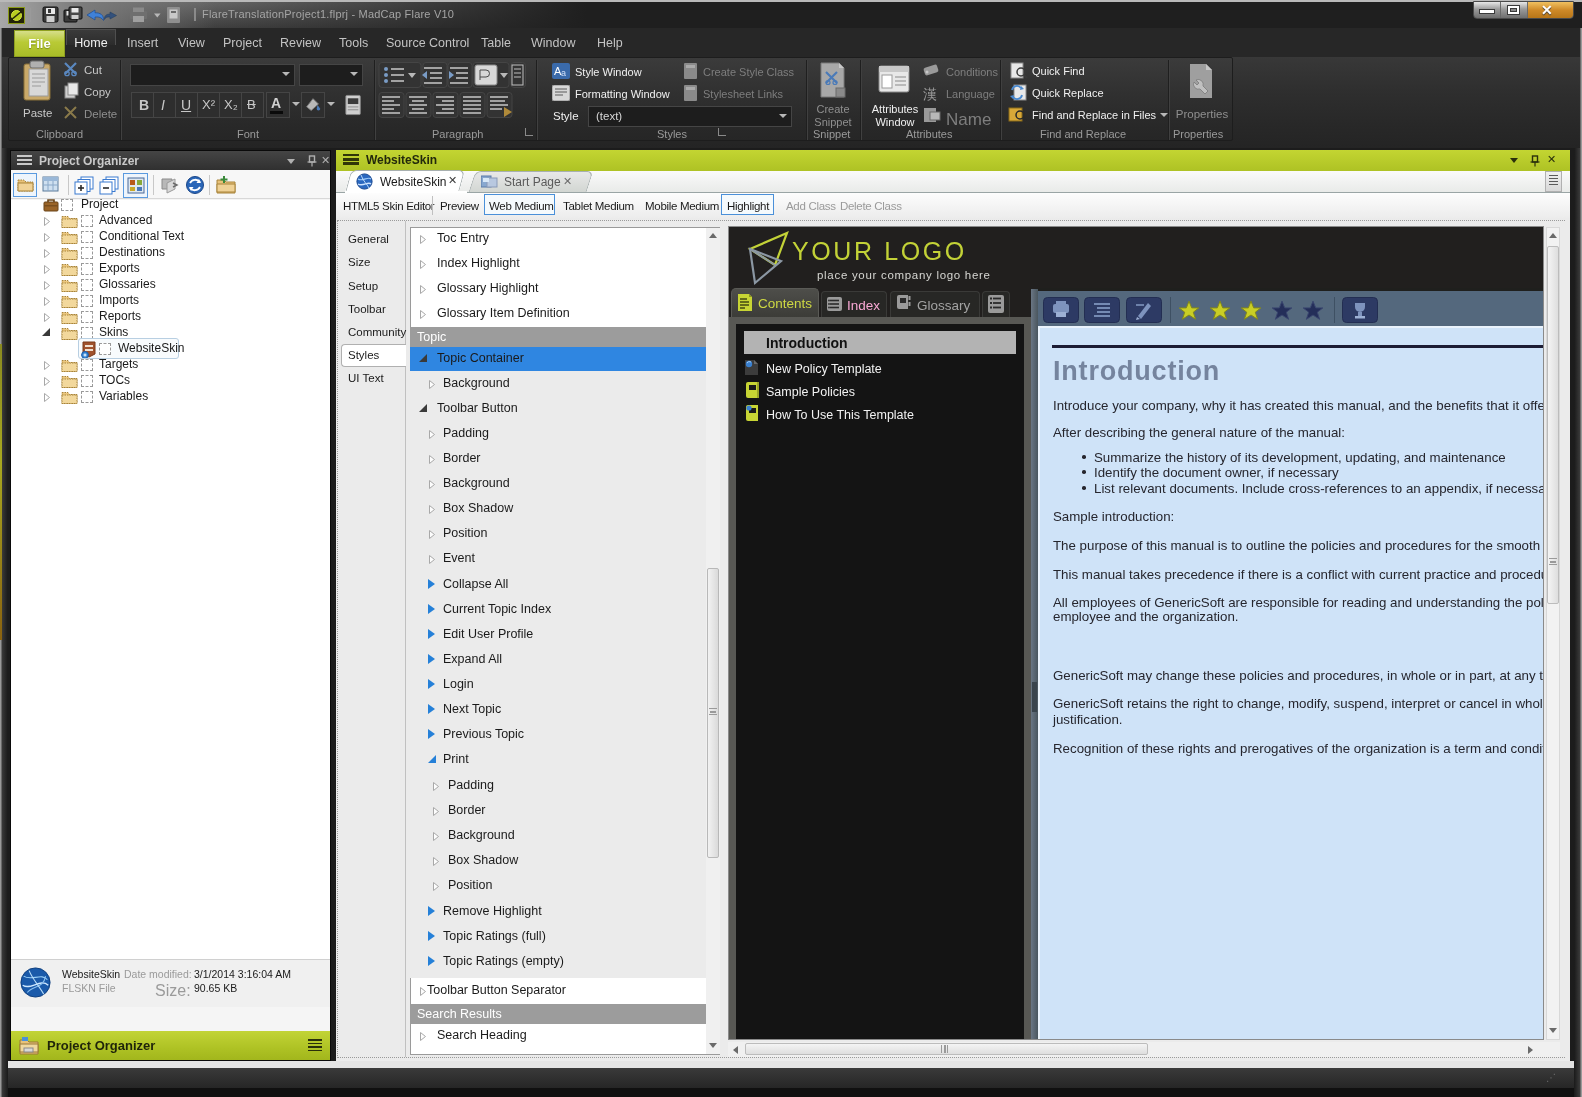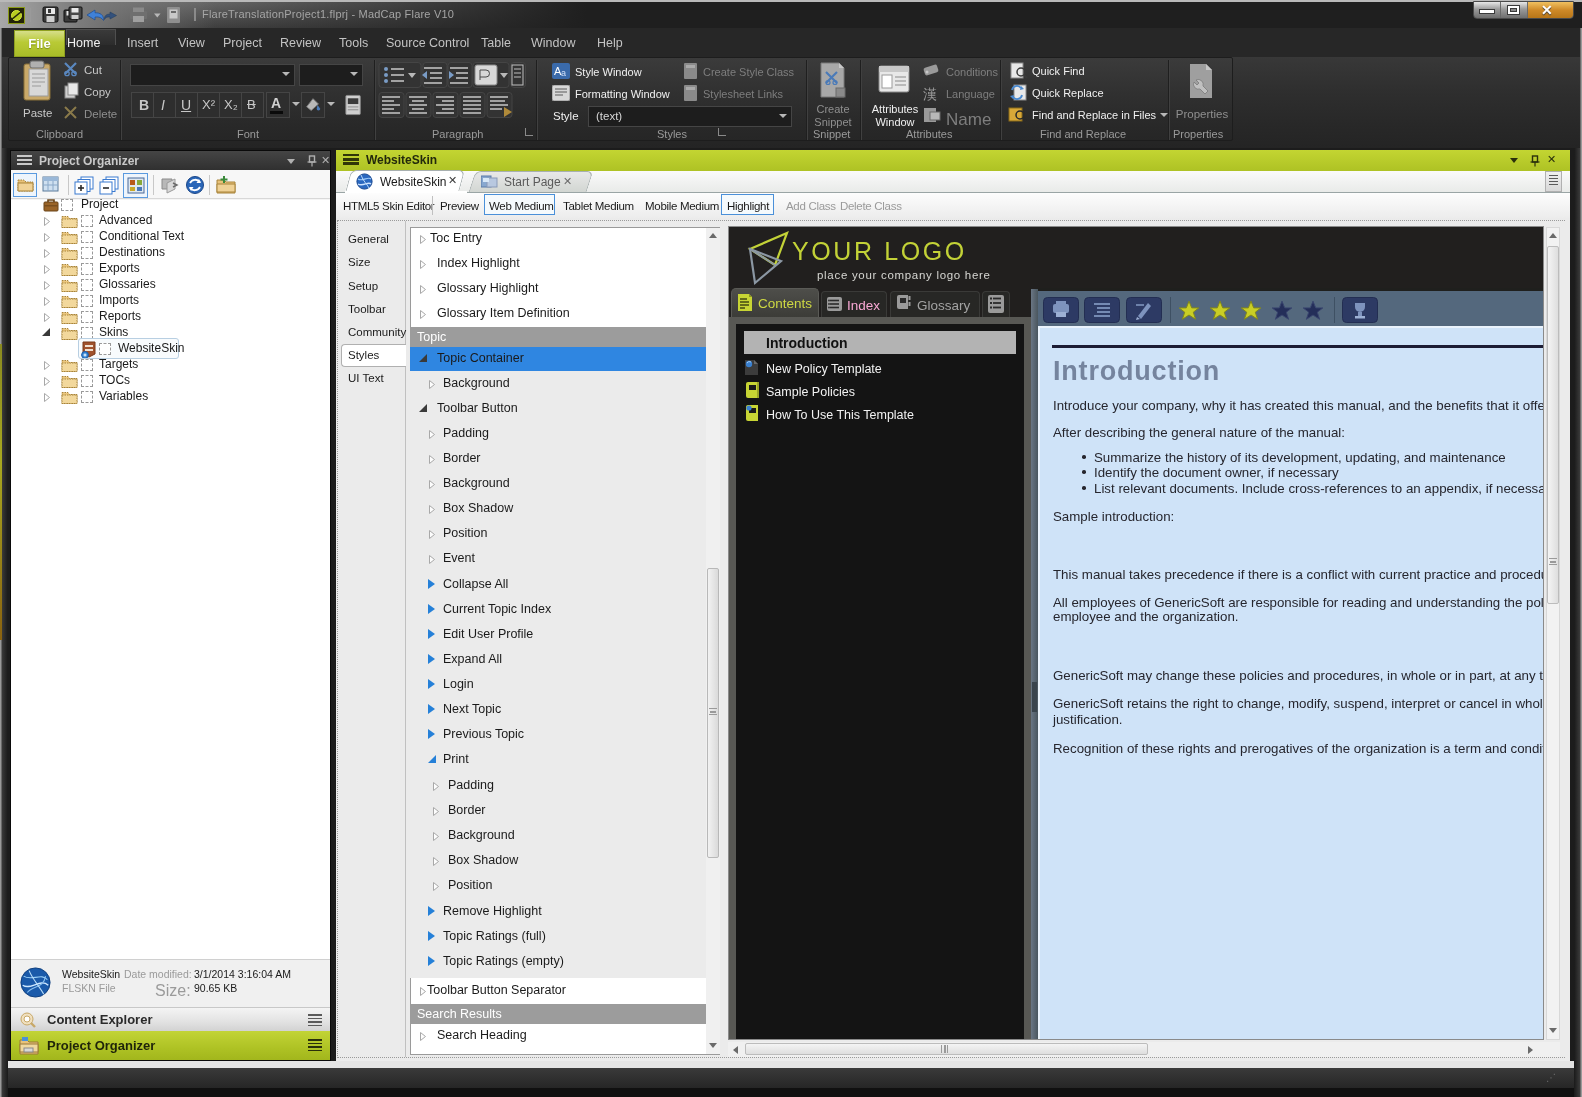--- a/index.html
+++ b/index.html
@@ -60,21 +60,21 @@
 <div class="a" style="left:0;top:344px;width:2px;height:296px;background:linear-gradient(180deg,#8a8a20,#a8a820 40%,#8a6210)"></div>
 <div class="a" style="left:1574px;top:28px;width:8px;height:1069px;background:linear-gradient(270deg,#9a9a9a 1px,#3a3a3a 2px,#1a1a1a)"></div>
 
 <div class="a" style="left:8px;top:1061px;width:1566px;height:7px;background:#e4e4e4"></div>
 <div class="a" style="left:8px;top:1068px;width:1566px;height:20px;background:linear-gradient(180deg,#3a3a3a,#262626)"></div>
 <div class="a" style="left:8px;top:1088px;width:1566px;height:9px;background:#101010"></div>
 <div class="a" style="left:1546px;top:1072px;color:#6a6a6a;font-size:10px">⋰</div>
 
 <div class="a" style="left:2px;top:28px;width:1578px;height:29px;background:#272727"></div>
 <div class="a" style="left:14px;top:30px;width:51px;height:27px;background:linear-gradient(180deg,#d6de8a,#b9ca35 45%,#a9bc28);border:1px solid #8fa020;color:#fff;font-size:13px;font-weight:bold;text-align:center;line-height:25px;text-shadow:0 1px 1px #7a8a18">File</div>
-<div class="a" style="left:66px;top:29px;width:50px;height:16px;background:linear-gradient(180deg,#3a3a3a,#2c2c2c);border:1px solid #4f4f4f;border-bottom:none;color:#f0f0f0;font-size:12.5px;line-height:26px">Home</div>
+<div class="a" style="left:66px;top:29px;width:50px;height:16px;background:linear-gradient(180deg,#3a3a3a,#2c2c2c);border:1px solid #4f4f4f;border-bottom:none;color:#f0f0f0;font-size:12.5px;text-align:center;line-height:26px">Home</div>
 <div class="a" style="top:29px;width:1400px;height:28px;left:116px;color:#c3c3c3;font-size:12.5px">
  <span class="a" style="left:11px;top:7px">Insert</span>
  <span class="a" style="left:62px;top:7px">View</span>
  <span class="a" style="left:107px;top:7px">Project</span>
  <span class="a" style="left:164px;top:7px">Review</span>
  <span class="a" style="left:223px;top:7px">Tools</span>
  <span class="a" style="left:270px;top:7px">Source Control</span>
  <span class="a" style="left:365px;top:7px">Table</span>
  <span class="a" style="left:415px;top:7px">Window</span>
  <span class="a" style="left:481px;top:7px">Help</span>
@@ -547,34 +547,20 @@
     <path d="M10 4 C14 14 22 22 26 30" stroke="#b8dcf8" fill="none" stroke-width="1.2"></path>
   </svg>
   <div class="a" style="left:51px;top:8px;color:#1a1a1a;font-size:10.5px">WebsiteSkin</div>
   <div class="a" style="left:113px;top:8px;color:#9a9a9a;font-size:10.5px">Date modified:</div>
   <div class="a" style="left:183px;top:8px;color:#1a1a1a;font-size:10.5px">3/1/2014 3:16:04 AM</div>
   <div class="a" style="left:51px;top:22px;color:#9a9a9a;font-size:10.5px">FLSKN File</div>
   <div class="a" style="left:144px;top:22px;color:#9a9a9a;font-size:16px">Size:</div>
   <div class="a" style="left:183px;top:22px;color:#1a1a1a;font-size:10.5px">90.65 KB</div>
 </div>
 
-<div class="a" style="left:11px;top:1007px;width:319px;height:24px;background:linear-gradient(180deg,#f4f4f4,#e2e2e2 60%,#d2d2d2);border-top:1px solid #c8c8c8">
-  <svg class="a" style="left:8px;top:3px" width="19" height="18" viewBox="0 0 19 18">
-        <circle cx="8" cy="8" r="6" fill="#f0e0c0" stroke="#c8a868"></circle>
-        <circle cx="8" cy="8" r="3" fill="#fff" stroke="#c8a868"></circle>
-        <line x1="12" y1="12" x2="16" y2="16" stroke="#c8a868" stroke-width="2.4"></line>
-      </svg>
-  <div class="a" style="left:36px;top:4px;color:#2a2a2a;font-size:13px;font-weight:bold">Content Explorer</div>
-  <div class="a" style="left:297px;top:6px;width:14px;height:12px">
-   <div style="height:1.6px;background:#5a5a5a;margin-bottom:2px"></div>
-        <div style="height:1.6px;background:#5a5a5a;margin-bottom:2px"></div>
-        <div style="height:1.6px;background:#5a5a5a;margin-bottom:2px"></div>
-        <div style="height:1.6px;background:#5a5a5a"></div>
-  </div>
-</div>
 
 <div class="a" style="left:11px;top:1031px;width:319px;height:29px;background:linear-gradient(180deg,#c2d436,#aec224 60%,#a2b61c)">
   <svg class="a" style="left:8px;top:5px" width="21" height="19" viewBox="0 0 21 19">
         <path d="M1 4 h7 l2 2 h9 v12 h-18 z" fill="#e8c27a" stroke="#9a7838"></path>
         <path d="M1 8 h18 v8 h-18 z" fill="#f0d8a0" stroke="#9a7838"></path>
         <rect x="3" y="1" width="6" height="4" fill="#4a90d8"></rect>
         <rect x="5" y="12" width="9" height="4" fill="#d8d8d8" stroke="#8a8a8a"></rect>
       </svg>
   <div class="a" style="left:36px;top:7px;color:#1f240a;font-size:13px;font-weight:bold">Project Organizer</div>
   <div class="a" style="left:297px;top:8px;width:14px;height:12px">
@@ -665,21 +651,21 @@
 <div class="a" style="left:0;top:100px;width:296px;height:20px;background:#9c9c9c;color:#fff">
         <span style="position:absolute;left:7px;top:3px">Topic</span>
       </div>
 <div class="a" style="left:0;top:120px;width:296px;height:24px;background:#2f86e1"></div>
 <div class="a" style="left:0;top:777px;width:296px;height:20px;background:#9c9c9c;color:#fff">
         <span style="position:absolute;left:7px;top:3px">Search Results</span>
       </div>
 <svg class="a" style="left:9px;top:7px" width="8" height="11">
         <path d="M1.5 1.5 L6.5 5.5 L1.5 9.5 z" fill="#fdfdfd" stroke="#a8a8a8"></path>
       </svg>
-<div class="a" style="left:20px;top:4px">Toc Entry</div>
+<div class="a" style="left:27px;top:4px">Toc Entry</div>
 <svg class="a" style="left:9px;top:32px" width="8" height="11">
         <path d="M1.5 1.5 L6.5 5.5 L1.5 9.5 z" fill="#fdfdfd" stroke="#a8a8a8"></path>
       </svg>
 <div class="a" style="left:27px;top:29px">Index Highlight</div>
 <svg class="a" style="left:9px;top:57px" width="8" height="11">
         <path d="M1.5 1.5 L6.5 5.5 L1.5 9.5 z" fill="#fdfdfd" stroke="#a8a8a8"></path>
       </svg>
 <div class="a" style="left:27px;top:54px">Glossary Highlight</div>
 <svg class="a" style="left:9px;top:82px" width="8" height="11">
         <path d="M1.5 1.5 L6.5 5.5 L1.5 9.5 z" fill="#fdfdfd" stroke="#a8a8a8"></path>
@@ -919,20 +905,21 @@
  <div class="a" style="left:309px;top:99px;width:2px;height:715px;background:#eaf3fc"></div>
  <div id="pcontent" class="a" style="left:309px;top:99px;width:505px;height:715px;overflow:hidden;color:#26262e">
    <div class="a" style="left:14px;top:19px;width:700px;height:3px;background:#1c1c34"></div>
    <div class="a" style="left:15px;top:30px;font-size:27px;font-weight:bold;color:#75849e;letter-spacing:0.8px">Introduction</div>
    <div class="a" style="left:15px;top:72px;font-size:13.3px;white-space:nowrap">Introduce your company, why it has created this manual, and the benefits that it offers.</div>
    <div class="a" style="left:15px;top:99px;font-size:13.3px;white-space:nowrap">After describing the general nature of the manual:</div>
    <div class="a" style="left:56px;top:124px;font-size:13.3px;white-space:nowrap">Summarize the history of its development, updating, and maintenance</div>
    <div class="a" style="left:56px;top:139px;font-size:13.3px;white-space:nowrap">Identify the document owner, if necessary</div>
    <div class="a" style="left:56px;top:155px;font-size:13.3px;white-space:nowrap">List relevant documents. Include cross-references to an appendix, if necessary.</div>
    <div class="a" style="left:15px;top:183px;font-size:13.3px;white-space:nowrap">Sample introduction:</div>
+   <div class="a" style="left:15px;top:212px;font-size:13.3px;white-space:nowrap">The purpose of this manual is to outline the policies and procedures for the smooth</div>
    <div class="a" style="left:15px;top:241px;font-size:13.3px;white-space:nowrap">This manual takes precedence if there is a conflict with current practice and procedures</div>
    <div class="a" style="left:15px;top:269px;font-size:13.3px;white-space:nowrap">All employees of GenericSoft are responsible for reading and understanding the policies</div>
    <div class="a" style="left:15px;top:283px;font-size:13.3px;white-space:nowrap">employee and the organization.</div>
    <div class="a" style="left:15px;top:342px;font-size:13.3px;white-space:nowrap">GenericSoft may change these policies and procedures, in whole or in part, at any time</div>
    <div class="a" style="left:15px;top:370px;font-size:13.3px;white-space:nowrap">GenericSoft retains the right to change, modify, suspend, interpret or cancel in whole</div>
    <div class="a" style="left:15px;top:386px;font-size:13.3px;white-space:nowrap">justification.</div>
    <div class="a" style="left:15px;top:415px;font-size:13.3px;white-space:nowrap">Recognition of these rights and prerogatives of the organization is a term and condition</div>
    <div class="a" style="left:44px;top:129px;width:3.5px;height:3.5px;border-radius:50%;background:#26262e"></div>
    <div class="a" style="left:44px;top:144px;width:3.5px;height:3.5px;border-radius:50%;background:#26262e"></div>
    <div class="a" style="left:44px;top:160px;width:3.5px;height:3.5px;border-radius:50%;background:#26262e"></div>

